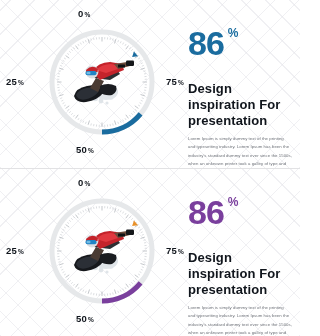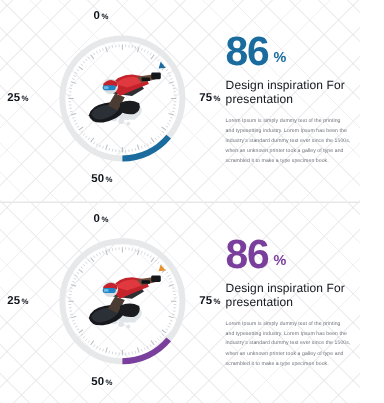--- a/index.html
+++ b/index.html
@@ -66,32 +66,32 @@
     position:absolute;
     left:188px;top:28px;
     width:104px;
   }
   .bignum{
     font-size:34px;
     font-weight:bold;
     line-height:.92;
     letter-spacing:-1px;
     display:flex;
-    align-items:flex-end;
+    align-items:flex-start;
   }
   .bignum .sym{
     font-size:12px;
     font-weight:bold;
     letter-spacing:0;
     margin:0 0 5px 4px;
   }
   .headline{
-    margin-top:7px;
-    font-size:10px;
-    font-weight:normal;
+    margin-top:22px;
+    font-size:13px;
+    font-weight:bold;
     line-height:1.22;
     color:#10151c;
     letter-spacing:.1px;
   }
   .body{
     margin-top:6px;
     font-size:4.3px;
     line-height:1.95;
     color:#6d7178;
     letter-spacing:.05px;

